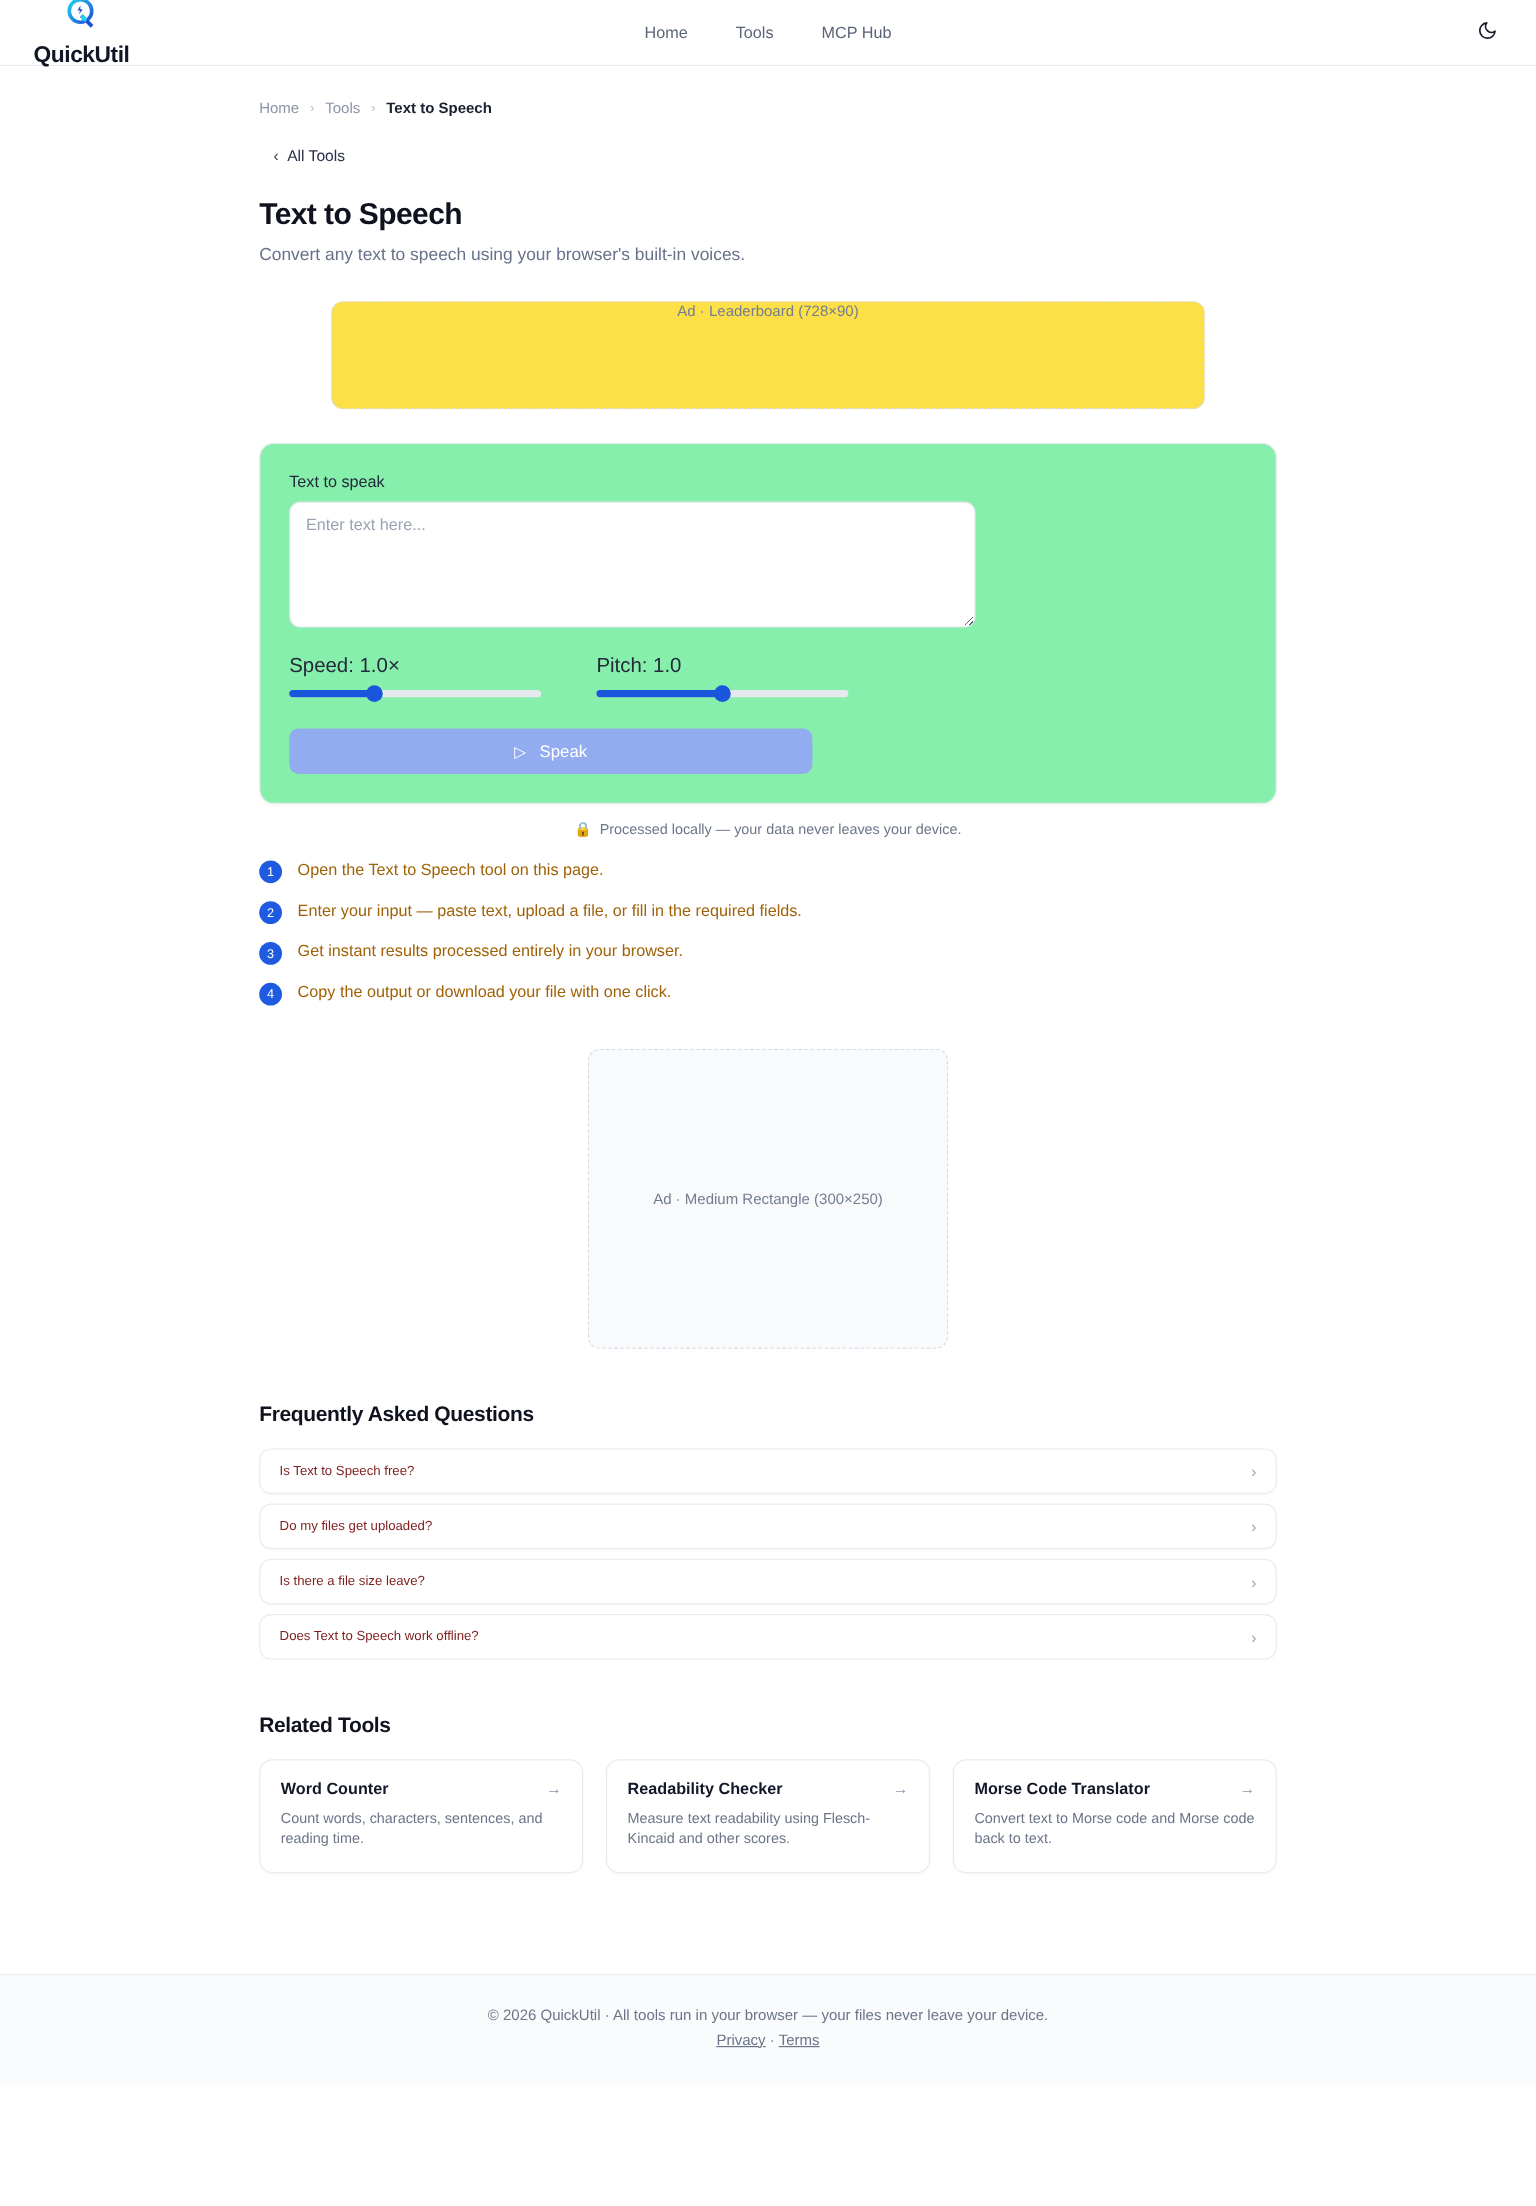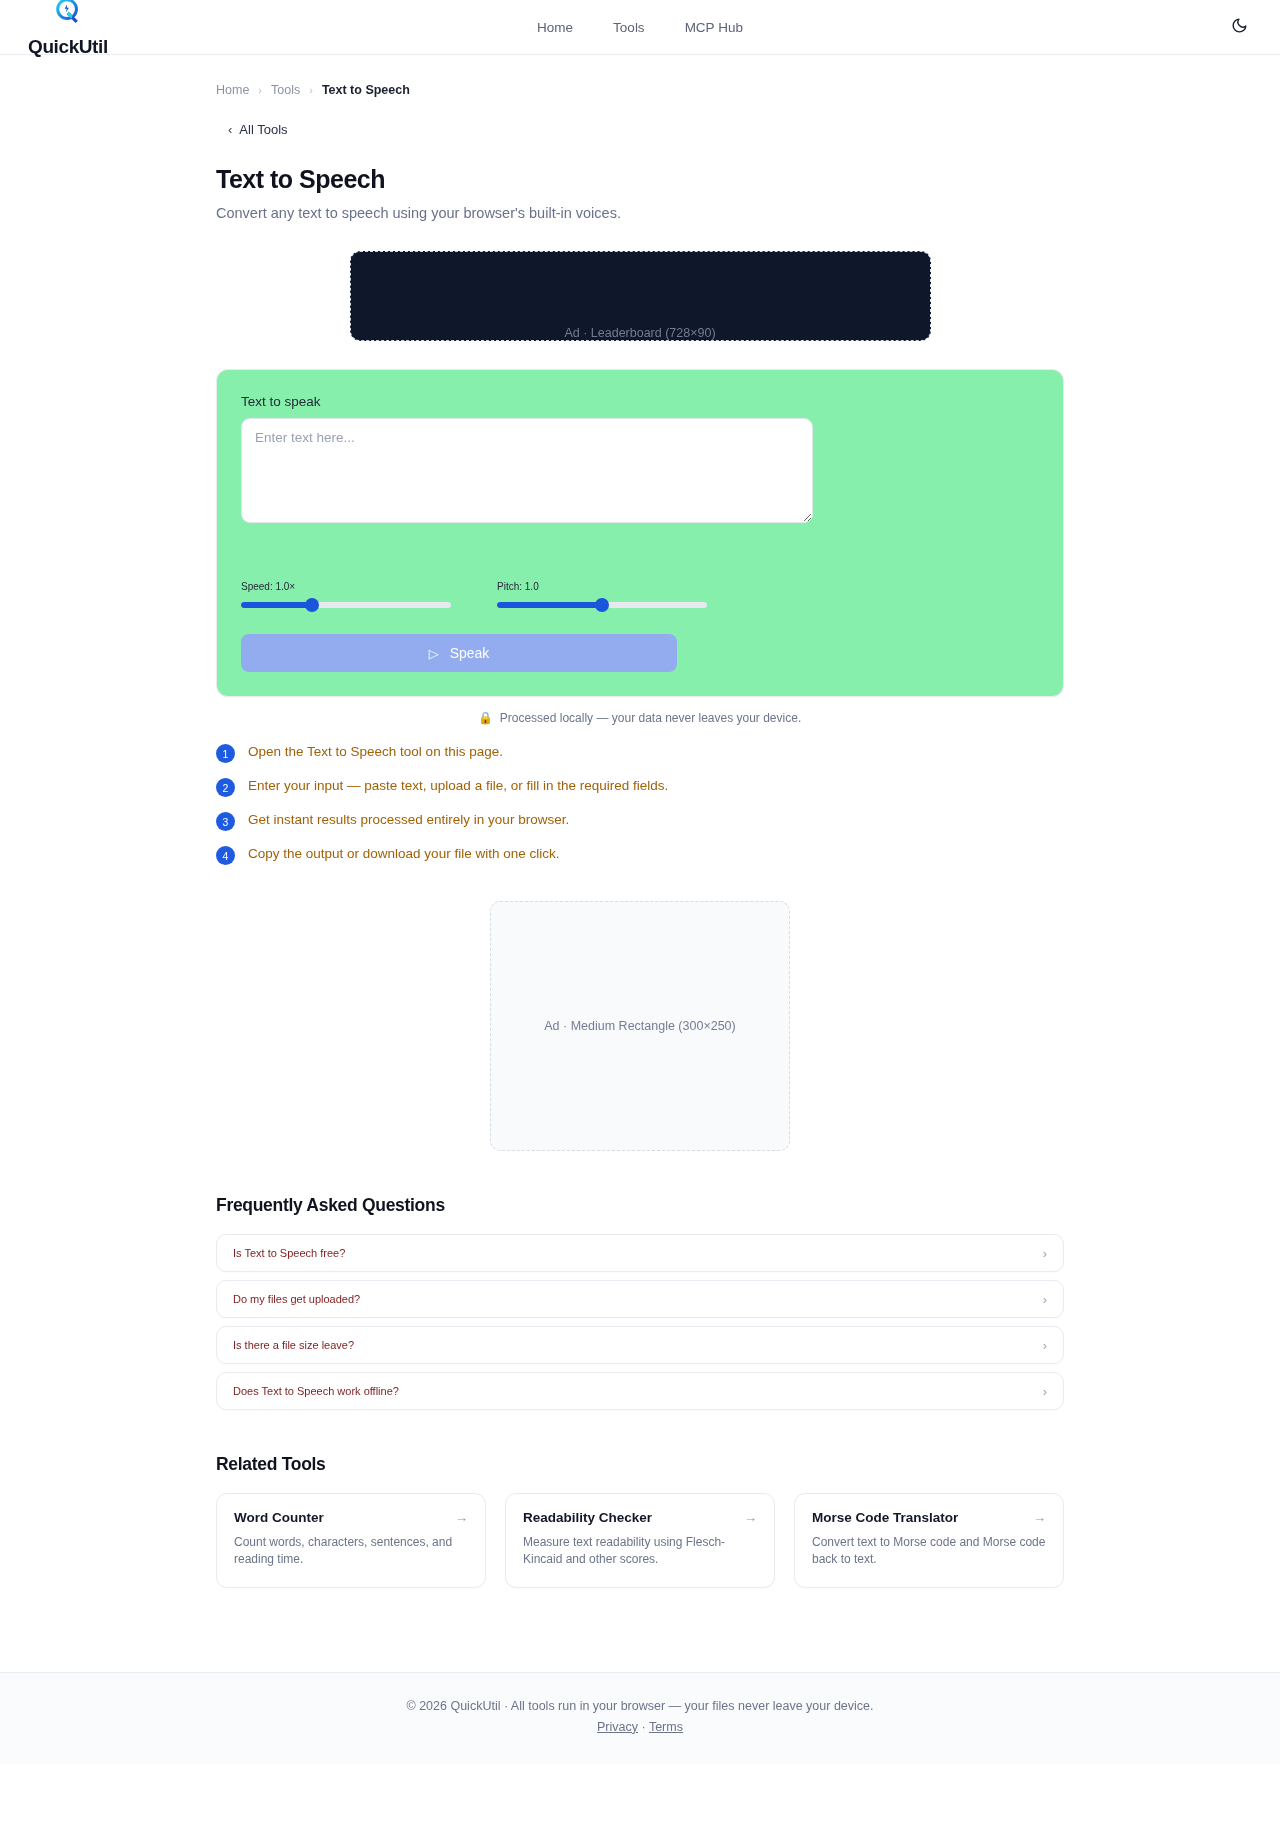--- a/index.html
+++ b/index.html
@@ -100,28 +100,28 @@
     color: #10131f;
   }
   .tool-sub {
     margin: 11px 0 0 0;
     font-size: 14.5px;
     color: #68718a;
   }
 
   
   .ad-leaderboard {
-    width: 581px;
+    width: 728px;
     height: 90px;
     margin: 30px auto 0 auto;
     border: 1px dashed #d6dbe4;
     border-radius: 10px;
-    background: #0f172a;
-    display: flex;
-    align-items: flex-end;
+    background: #fde047;
+    display: flex;
+    align-items: flex-start;
     justify-content: center;
     font-size: 12.5px;
     color: #737d92;
   }
   .ad-rect {
     width: 300px;
     height: 250px;
     margin: 36px auto 0 auto;
     border: 1px dashed #d6dbe4;
     border-radius: 10px;
@@ -164,24 +164,23 @@
   .tts-textarea::placeholder { color: #99a1b2; }
 
   .sliders-row {
     display: flex;
     gap: 0;
     margin-top: 22px;
   }
   .slider-group { width: 256px; }
   .slider-group + .slider-group { margin-left: 0; }
   .slider-label {
-    font-size: 10px;
+    font-size: 17px;
     color: #242a3a;
     margin-bottom: 10px;
-    margin-top: 36px;
   }
   .slider-track {
     position: relative;
     height: 6px;
     width: 210px;
     border-radius: 4px;
     background: #e7e9ee;
     cursor: pointer;
   }
   .slider-fill {

